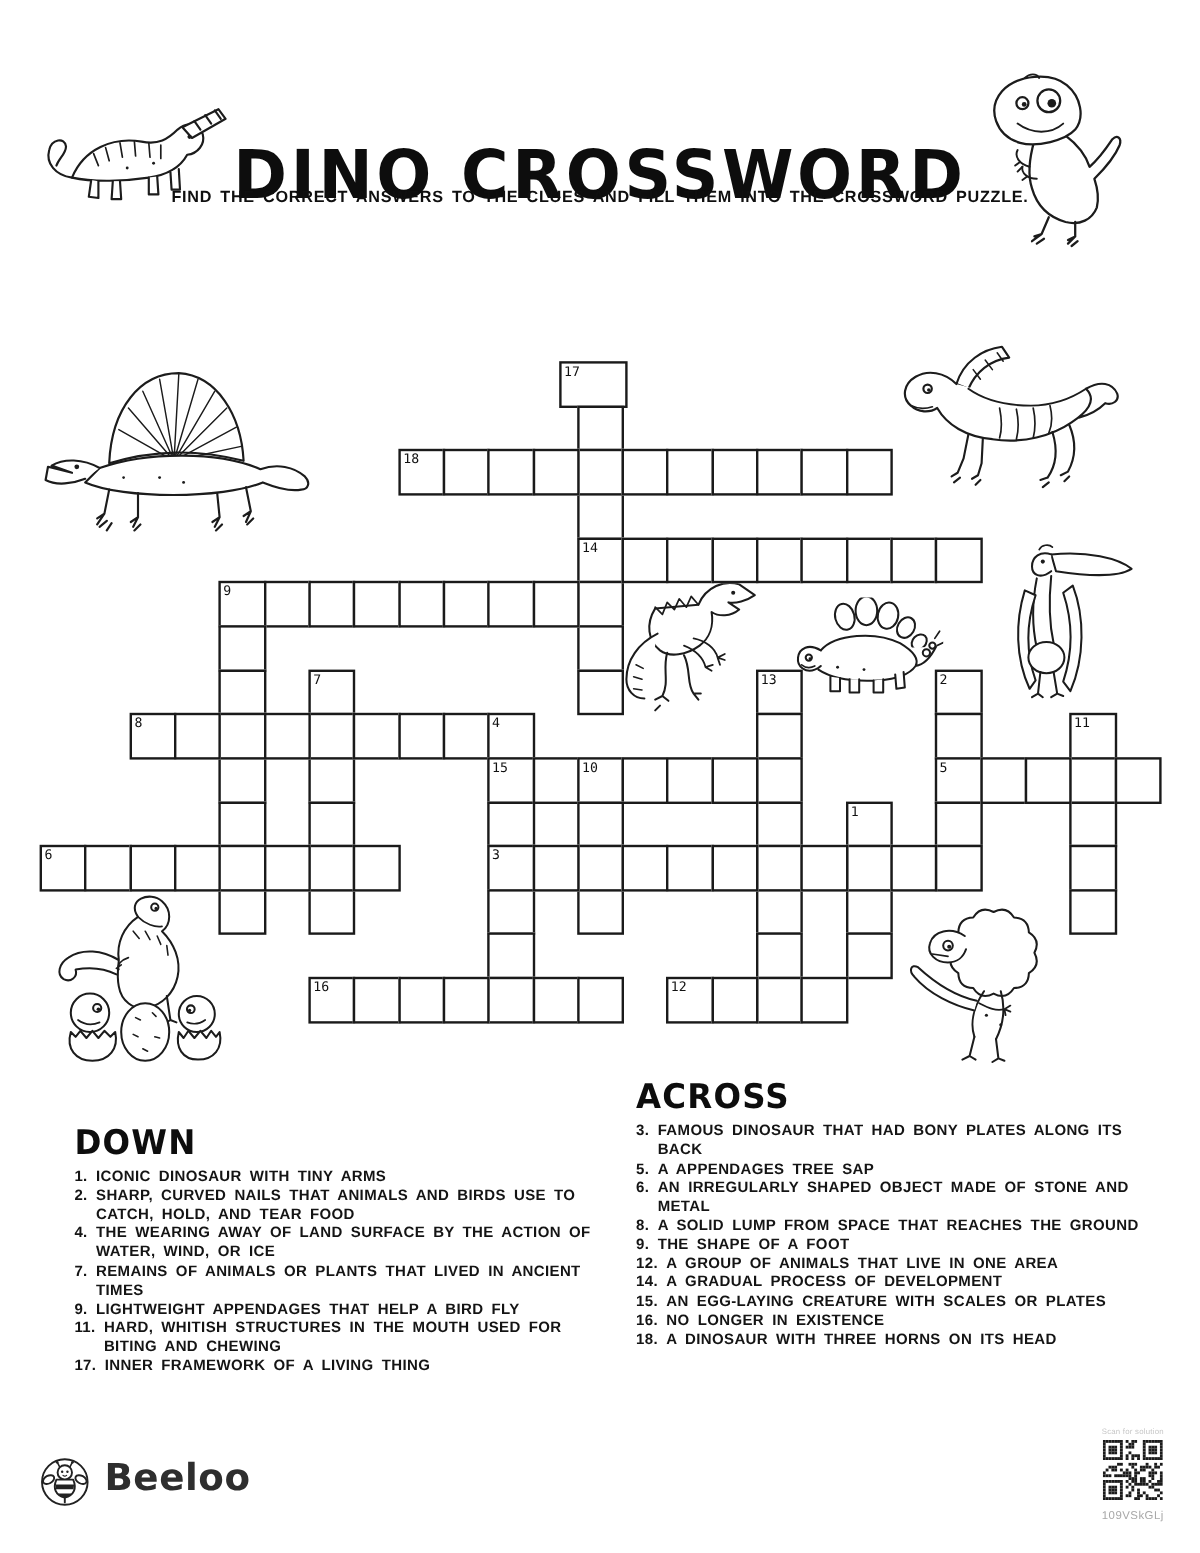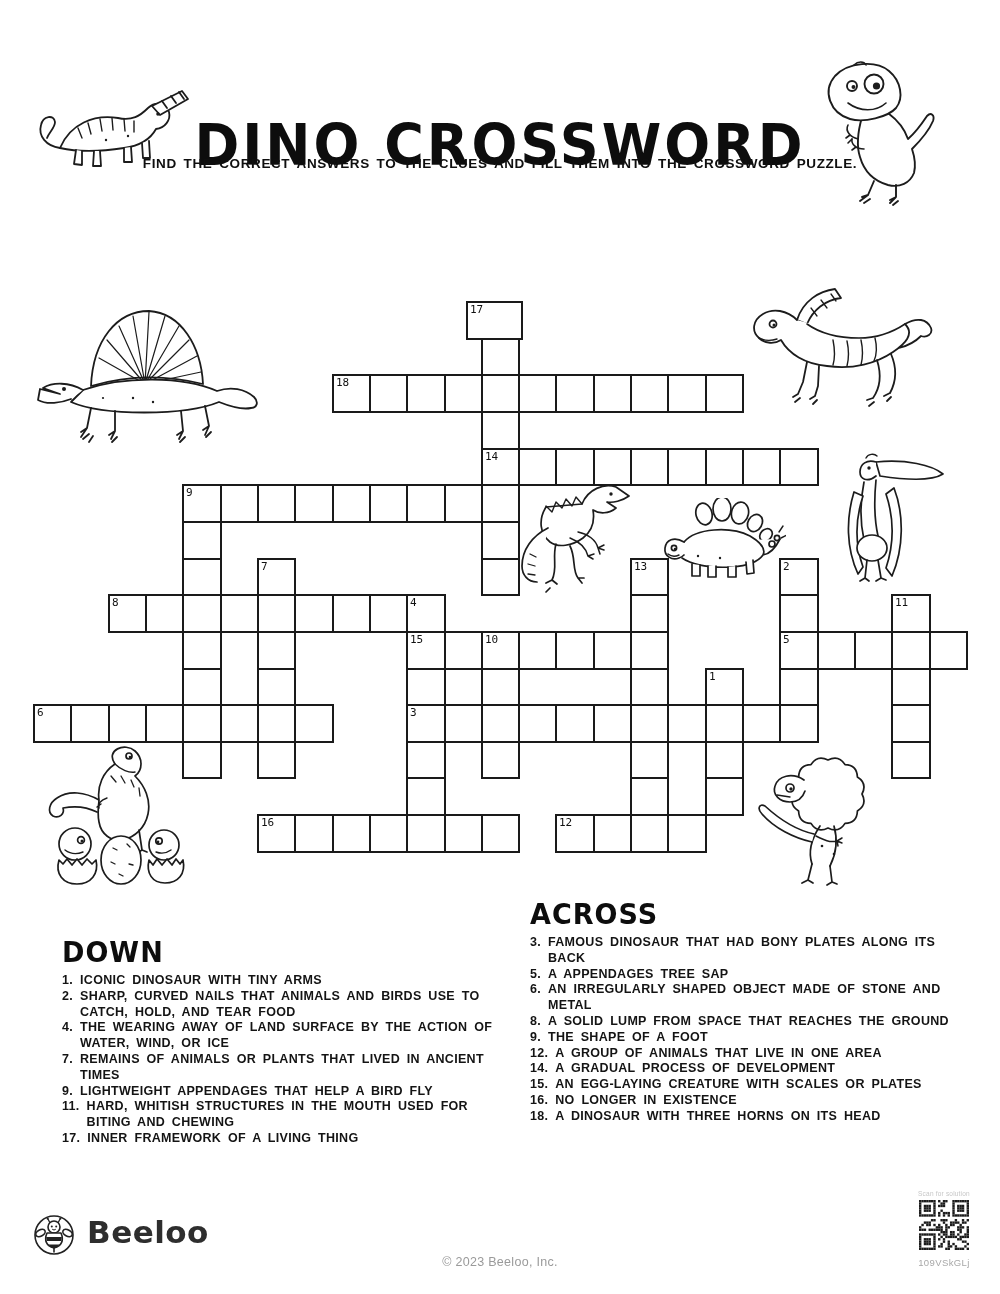--- a/index.html
+++ b/index.html
@@ -430,21 +430,20 @@
       <path d="M14,19 C11,26 13,32 21,34 C29,32 31,26 28,19 Z" fill="#fff"></path>
       <path d="M13.2,23 L28.8,23 L28.3,27 L13.7,27 Z" fill="#222" stroke="none"></path>
       <path d="M15.5,30.5 L26.5,30.5 L24,33.5 L18,33.5 Z" fill="#222" stroke="none"></path>
       <path d="M21,34 L21,38" stroke-width="1.6"></path>
       <ellipse cx="7.5" cy="19" rx="5" ry="3.2" transform="rotate(-28 7.5 19)" fill="#fff"></ellipse>
       <ellipse cx="34.5" cy="19" rx="5" ry="3.2" transform="rotate(28 34.5 19)" fill="#fff"></ellipse>
     </svg>
     <span class="brandname">Beeloo</span>
   </div>
 
-  <div class="copyright">© 2023 Beeloo, Inc.</div>
 
   <div class="qrblock">
     <div class="qrcaption">Scan for solution</div>
     <svg id="qr" width="50" height="50" viewBox="0 0 21 21" style="margin-top:3px">
         <rect width="21" height="21" fill="#fff"></rect>
         <rect x="0" y="0" width="1" height="1" fill="#1b1b1b"></rect>
         <rect x="1" y="0" width="1" height="1" fill="#1b1b1b"></rect>
         <rect x="2" y="0" width="1" height="1" fill="#1b1b1b"></rect>
         <rect x="3" y="0" width="1" height="1" fill="#1b1b1b"></rect>
         <rect x="4" y="0" width="1" height="1" fill="#1b1b1b"></rect>

